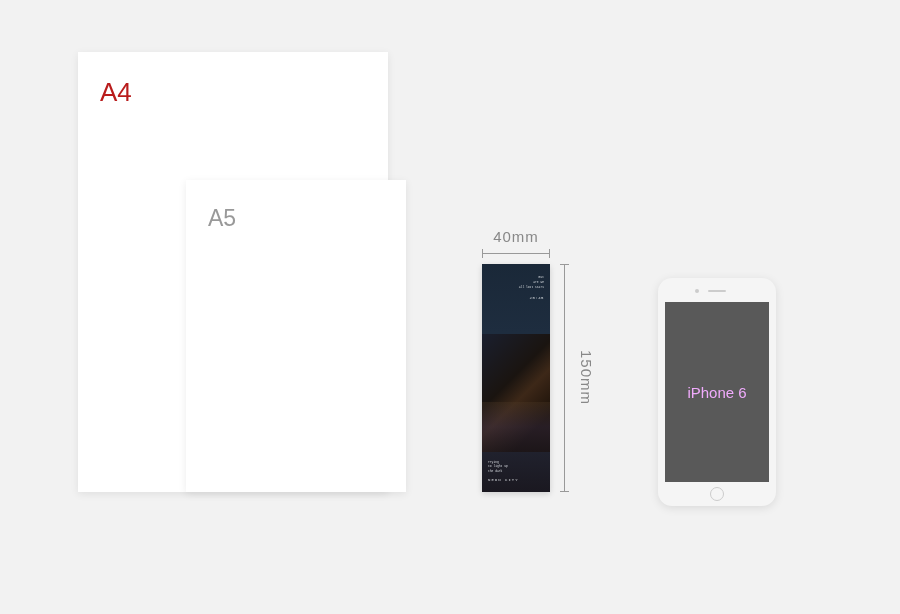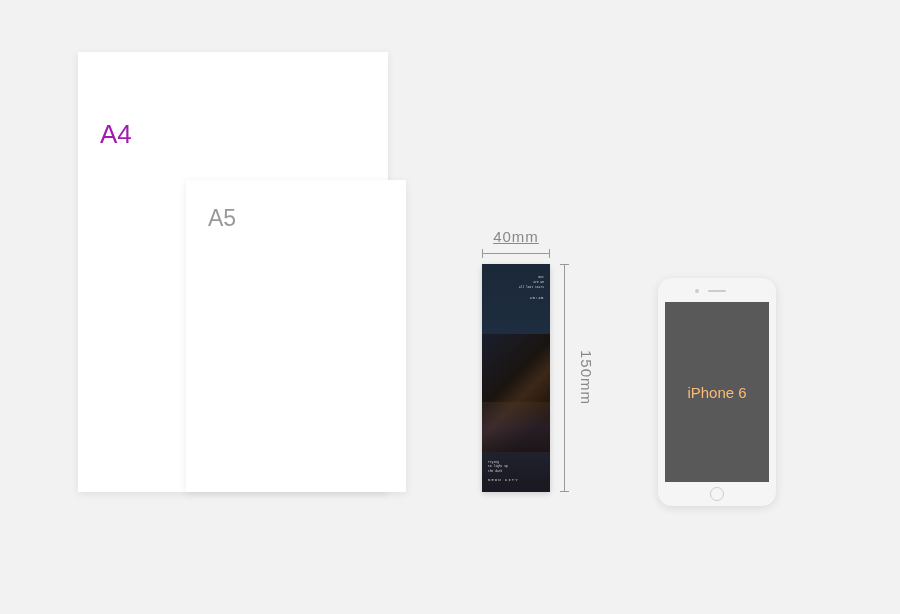--- a/index.html
+++ b/index.html
@@ -18,23 +18,22 @@
       width: 310px;
       height: 440px;
       background: white;
       box-shadow: 0 2px 8px rgba(0,0,0,0.08);
     }
     .a4-label {
       position: absolute;
       left: 22px;
       top: 25px;
       font-size: 26px;
-      color: #a21caf;
+      color: #b91c1c;
       font-weight: 400;
-      margin-top: 42px;
     }
     .a5-paper {
       position: absolute;
       left: 186px;
       top: 180px;
       width: 220px;
       height: 312px;
       background: white;
       box-shadow: 0 2px 8px rgba(0,0,0,0.08);
     }
@@ -51,21 +50,20 @@
       left: 482px;
       top: 228px;
       width: 68px;
       text-align: center;
     }
     .width-dim-label {
       font-size: 15px;
       color: #888;
       letter-spacing: 1px;
       margin-bottom: 4px;
-      text-decoration: underline;
     }
     .width-dim-line {
       position: relative;
       height: 10px;
     }
     .width-dim-line::before {
       content: '';
       position: absolute;
       left: 0; right: 0;
       top: 4px;
@@ -226,21 +224,21 @@
       top: 24px;
       left: 7px;
       right: 7px;
       bottom: 24px;
       background: #595959;
       display: flex;
       align-items: center;
       justify-content: center;
     }
     .phone-screen-label {
-      color: #fdba74;
+      color: #f0abfc;
       font-size: 15px;
       font-weight: 400;
     }
     .phone-home {
       position: absolute;
       bottom: 5px;
       left: 50%;
       transform: translateX(-50%);
       width: 14px;
       height: 14px;

